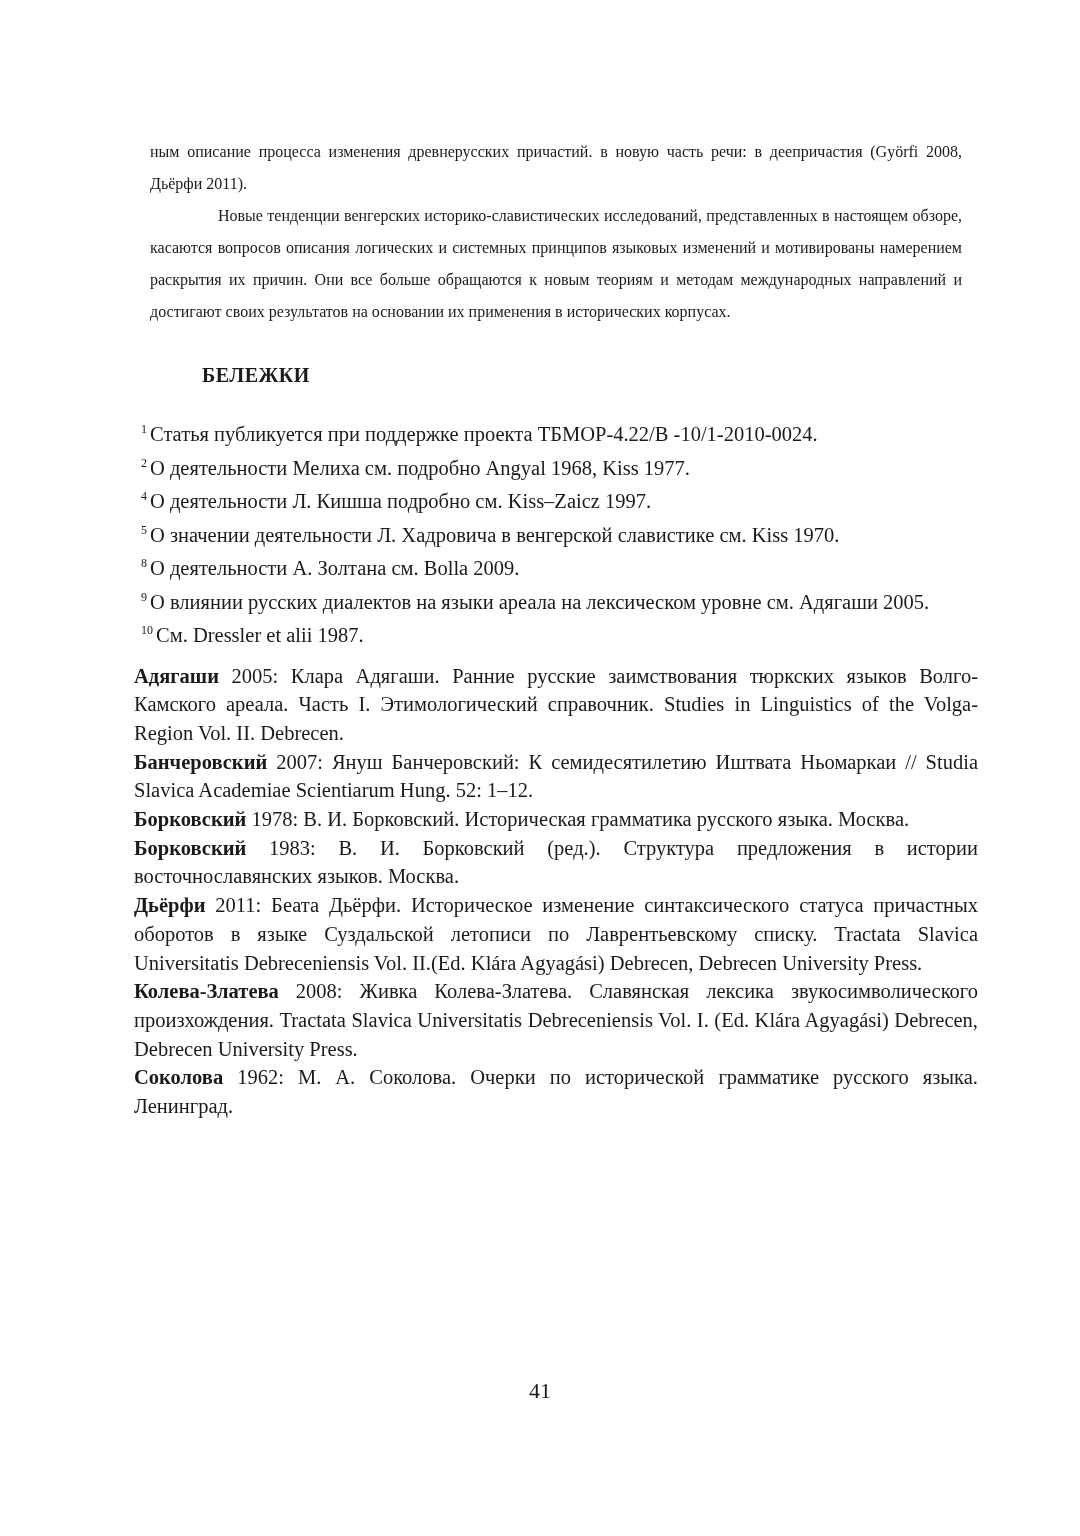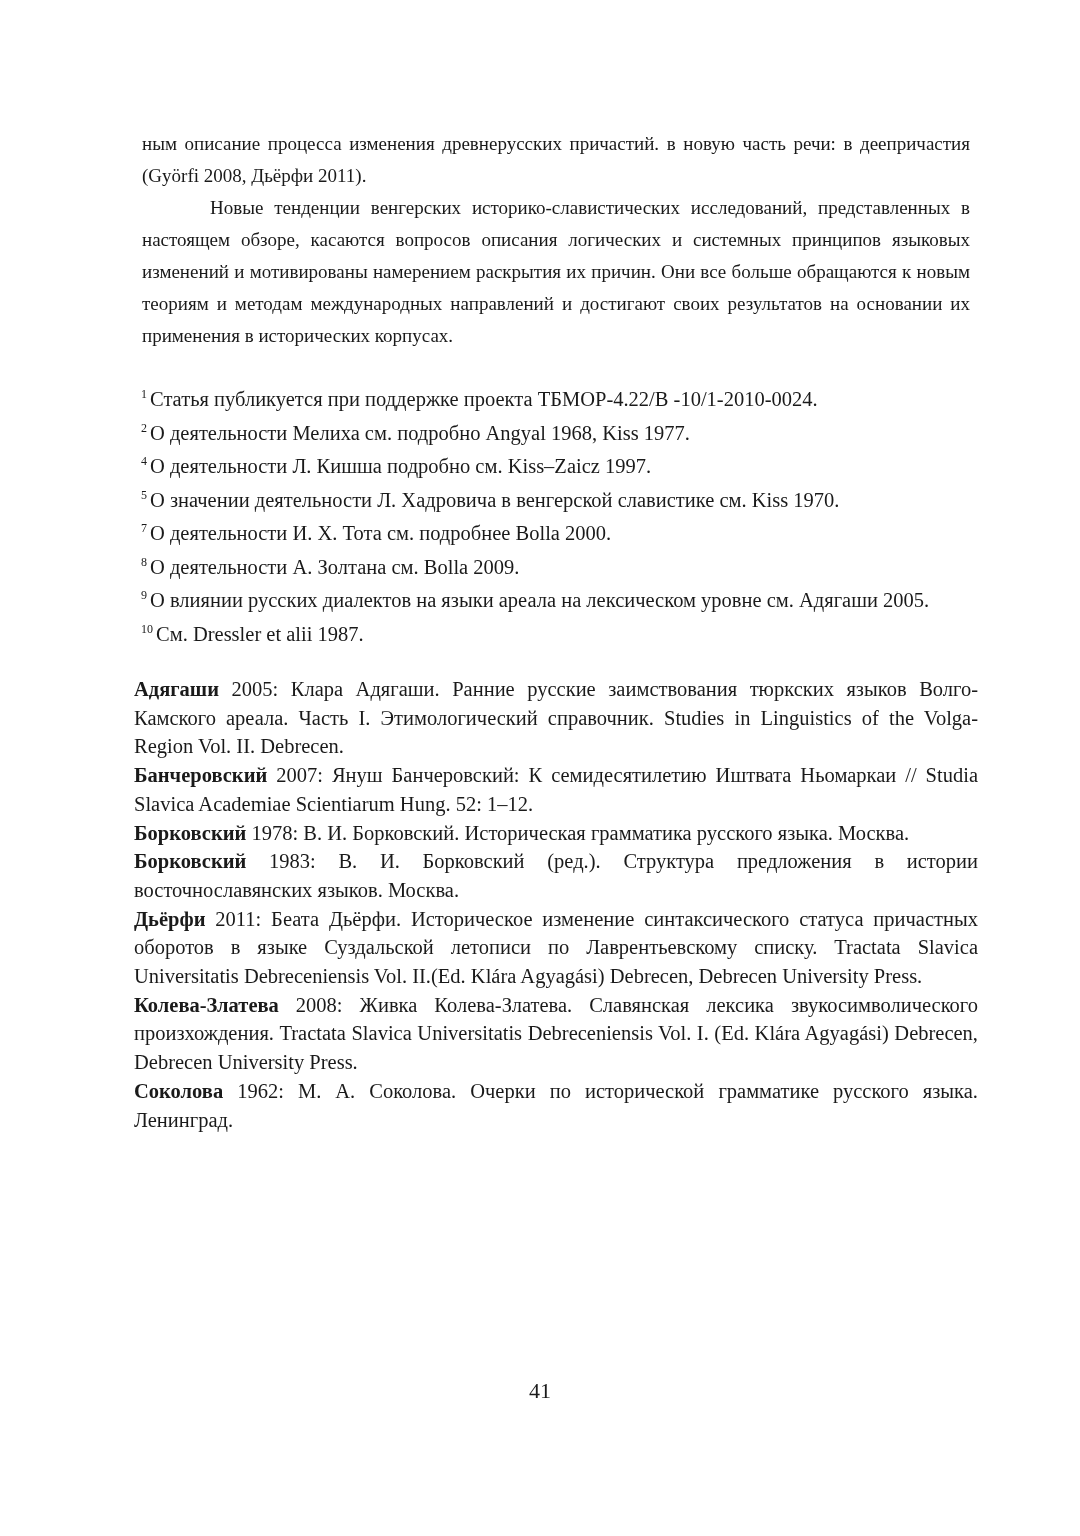--- a/index.html
+++ b/index.html
@@ -2,21 +2,21 @@
 <html><head>
   <meta charset="utf-8">
   <style>
     html, body { margin: 0; padding: 0; background: #ffffff; }
     body {
       width: 1080px; height: 1536px; position: relative; overflow: hidden;
       font-family: "Liberation Serif", "DejaVu Serif", serif;
       color: #1a1a1a;
     }
     .page { position: absolute; left: 134px; top: 120px; width: 844px; }
-    .body-text { font-size: 19px; line-height: 32px; margin: 8px; text-align: justify; }
+    .body-text { font-size: 16px; line-height: 32px; margin: 16px; text-align: justify; }
     .body-text p { margin: 0; }
     .indent { text-indent: 68px; }
     .heading {
       font-size: 20px; font-weight: bold; letter-spacing: 0.5px;
       margin: 0; padding-left: 68px;
     }
     .notes { margin: 7px; padding: 0; list-style: none; font-size: 20.5px; line-height: 28.5px; }
     .notes li { margin: 0; padding-left: 20px; text-indent: -20px; text-align: justify; }
     .notes sup { font-size: 12px; vertical-align: 8px; margin-right: 3px; }
     .refs { margin: 0; padding: 0; list-style: none; font-size: 20.5px; line-height: 28.7px; }
@@ -26,34 +26,34 @@
   </style>
 </head>
 <body>
 
 <div class="page">
   <div class="body-text">
     <p>ным описание процесса  изменения древнерусских причастий. в новую часть речи: в деепричастия (Györfi 2008, Дьёрфи 2011).</p>
     <p class="indent">Новые тенденции венгерских историко-славистических исследований, представленных в настоящем обзоре, касаются вопросов описания логических и системных принципов языковых изменений и мотивированы намерением раскрытия их причин. Они все больше обращаются к новым теориям и методам международных  направлений и достигают своих результатов на основании их применения в исторических корпусах.</p>
   </div>
 
+  <h2 class="heading" style="margin-top:36px;">БЕЛЕЖКИ</h2>
 
   <ul class="notes" style="margin-top:28px;">
     <li><sup>1</sup><span>Статья публикуется при поддержке проекта ТБМОР-4.22/В -10/1-2010-0024.</span></li>
     <li><sup>2</sup><span>О деятельности Мелиха см. подробно Angyal 1968, Kiss 1977.</span></li>
     <li><sup>4</sup><span>О деятельности Л. Кишша подробно см. Kiss–Zaicz 1997.</span></li>
     <li><sup>5</sup><span>О значении деятельности Л. Хадровича в венгерской славистике см. Kiss 1970.</span></li>
-    <li><sup>7</sup><span>О деятельности И. Х. Тота см. подробнее Bolla 2000.</span></li>
     <li><sup>8</sup><span>О деятельности А. Золтана см. Bolla 2009.</span></li>
     <li><sup>9</sup><span>О влиянии русских диалектов на языки ареала на лексическом уровне см. Адягаши 2005.</span></li>
     <li><sup>10</sup><span>См. Dressler et alii 1987.</span></li>
   </ul>
 
 
-  <ul class="refs" style="margin-top:27px;">
+  <ul class="refs" style="margin-top:12px;">
     <li><b>Адягаши</b><span> 2005: Клара Адягаши. Ранние русские заимствования тюркских языков Волго-Камского ареала. Часть I. Этимологический справочник. Studies in Linguistics of the Volga-Region Vol. II. Debrecen.</span></li>
     <li><b>Банчеровский</b><span> 2007: Януш Банчеровский: К семидесятилетию Иштвата Ньомаркаи // Studia Slavica Academiae Scientiarum Hung. 52: 1–12.</span></li>
     <li><b>Борковский</b><span> 1978: В. И. Борковский. Историческая грамматика русского языка. Москва.</span></li>
     <li><b>Борковский</b><span> 1983: В. И. Борковский (ред.). Структура предложения в истории восточнославянских языков. Москва.</span></li>
     <li><b>Дьёрфи</b><span> 2011: Беата Дьёрфи. Историческое изменение синтаксического статуса причастных оборотов в языке Суздальской летописи по Лаврентьевскому списку. Tractata Slavica Universitatis Debreceniensis Vol. II.(Ed. Klára Agyagási)  Debrecen, Debrecen University Press.</span></li>
     <li><b>Колева-Златева</b><span> 2008: Живка Колева-Златева. Славянская лексика звукосимволического произхождения. Tractata Slavica Universitatis Debreceniensis Vol. I. (Ed. Klára Agyagási) Debrecen, Debrecen University Press.</span></li>
     <li><b>Соколова</b><span> 1962: М. А. Соколова. Очерки по исторической грамматике русского языка. Ленинград.</span></li>
   </ul>
 </div>
 

